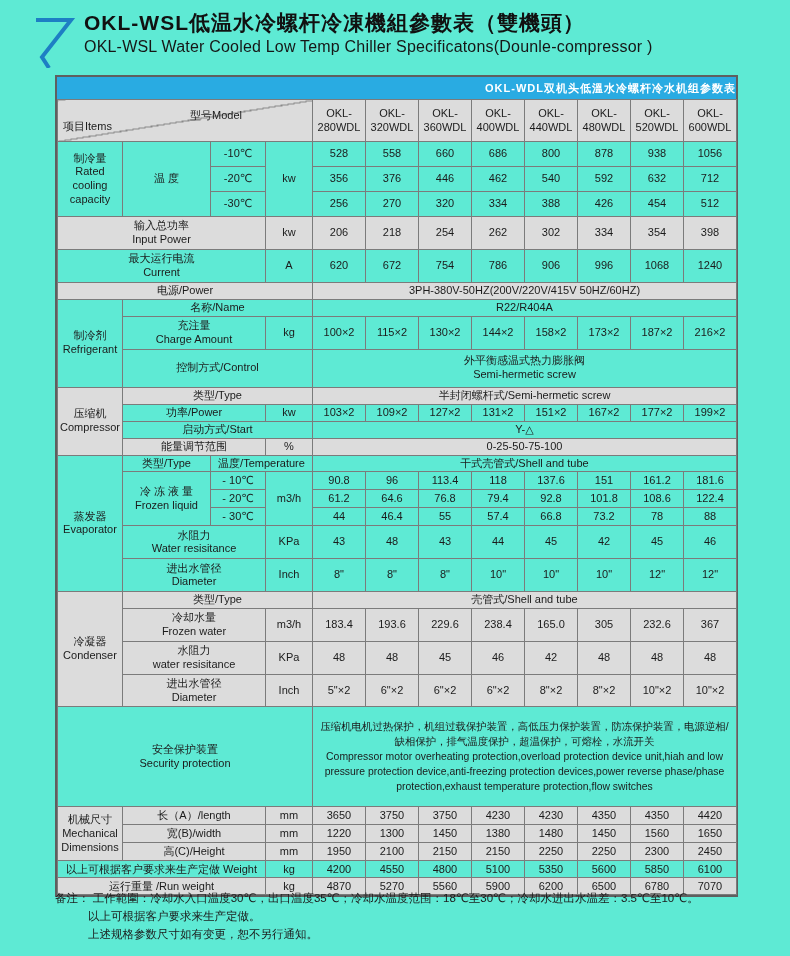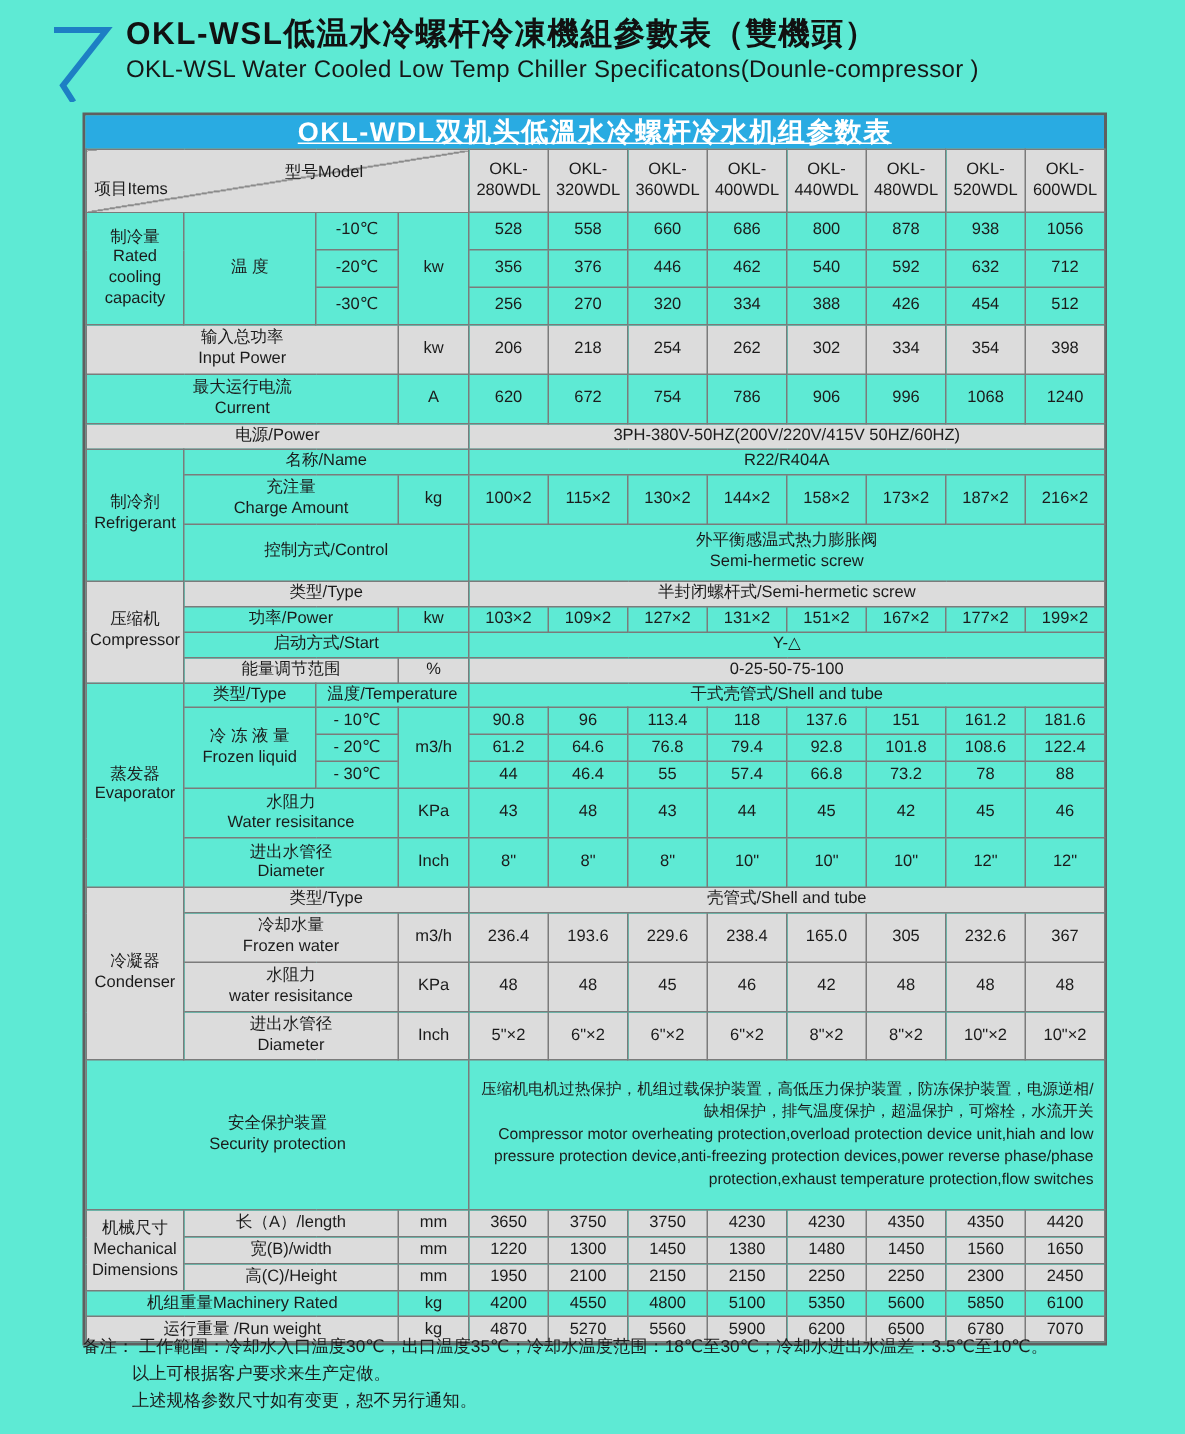--- a/index.html
+++ b/index.html
@@ -7,27 +7,27 @@
   .sheet{position:relative;width:790px;height:956px;background:#5eead4;overflow:hidden;}
 
   
   .logo{position:absolute;left:22px;top:8px;}
   .hdr{margin:10px 0 0 84px;}
   .title-zh{font-size:21px;font-weight:bold;color:#111;letter-spacing:1px;line-height:1.25;}
   .title-en{font-size:16px;color:#161616;margin-top:2px;letter-spacing:.2px;}
 
   
   .tblwrap{position:absolute;left:55px;top:75px;width:679px;border:2px solid #5f5f5f;}
-  .tbar{background:#29abe2;color:#fff;font-weight:bold;font-size:18px;text-align:center;
-        height:22px;line-height:22px;letter-spacing:1px;text-decoration:underline;}
+  .tbar{background:#29abe2;color:#fff;font-weight:bold;font-size:11px;text-align:right;
+        height:22px;line-height:22px;letter-spacing:1px;}
   table{border-collapse:collapse;table-layout:fixed;width:100%;}
   td{border:1px solid #7b7b7b;font-size:11px;color:#1b1b1b;text-align:center;vertical-align:middle;
      padding:1px 2px;white-space:pre-line;line-height:1.25;overflow:hidden;}
   td.g{background:#dcdcdc;}
-  td.lt{text-align:right;padding:12px 7px;font-size:10.4px;line-height:1.45;}
+  td.lt{text-align:center;padding:12px 7px;font-size:10.4px;line-height:1.45;}
   td.diag{position:relative;padding:0;
      background-image:linear-gradient(to bottom right,transparent calc(50% - .6px),#8a8a8a calc(50% - .6px),#8a8a8a calc(50% + .6px),transparent calc(50% + .6px));}
   td.diag.g{background-color:#dcdcdc;}
   .diag-items{position:absolute;left:5px;bottom:7px;font-size:11px;}
   .diag-model{position:absolute;left:52%;top:9px;font-size:11px;}
 
   
   .notes{position:absolute;left:55px;top:890px;font-size:11.5px;color:#1b1b1b;line-height:1.55;}
   .notes .ind{margin-left:33px;}
   .notes .n0{margin-left:0;}
@@ -275,21 +275,21 @@
           <tr style="height: 16px;">
             <td rowspan="4" class="g">冷凝器
 Condenser</td>
             <td colspan="3" class="g">类型/Type</td>
             <td colspan="8" class="g">壳管式/Shell and tube</td>
           </tr>
           <tr style="height: 33px;">
             <td colspan="2" class="g">冷却水量
 Frozen water</td>
             <td class="g">m3/h</td>
-            <td class="g">236.4</td>
+            <td class="g">183.4</td>
             <td class="g">193.6</td>
             <td class="g">229.6</td>
             <td class="g">238.4</td>
             <td class="g">165.0</td>
             <td class="g">305</td>
             <td class="g">232.6</td>
             <td class="g">367</td>
           </tr>
           <tr style="height: 33px;">
             <td colspan="2" class="g">水阻力
@@ -356,21 +356,21 @@
             <td class="g">1950</td>
             <td class="g">2100</td>
             <td class="g">2150</td>
             <td class="g">2150</td>
             <td class="g">2250</td>
             <td class="g">2250</td>
             <td class="g">2300</td>
             <td class="g">2450</td>
           </tr>
           <tr style="height: 17px;">
-            <td colspan="3">机组重量Machinery Rated</td>
+            <td colspan="3">以上可根据客户要求来生产定做 Weight</td>
             <td>kg</td>
             <td>4200</td>
             <td>4550</td>
             <td>4800</td>
             <td>5100</td>
             <td>5350</td>
             <td>5600</td>
             <td>5850</td>
             <td>6100</td>
           </tr>

